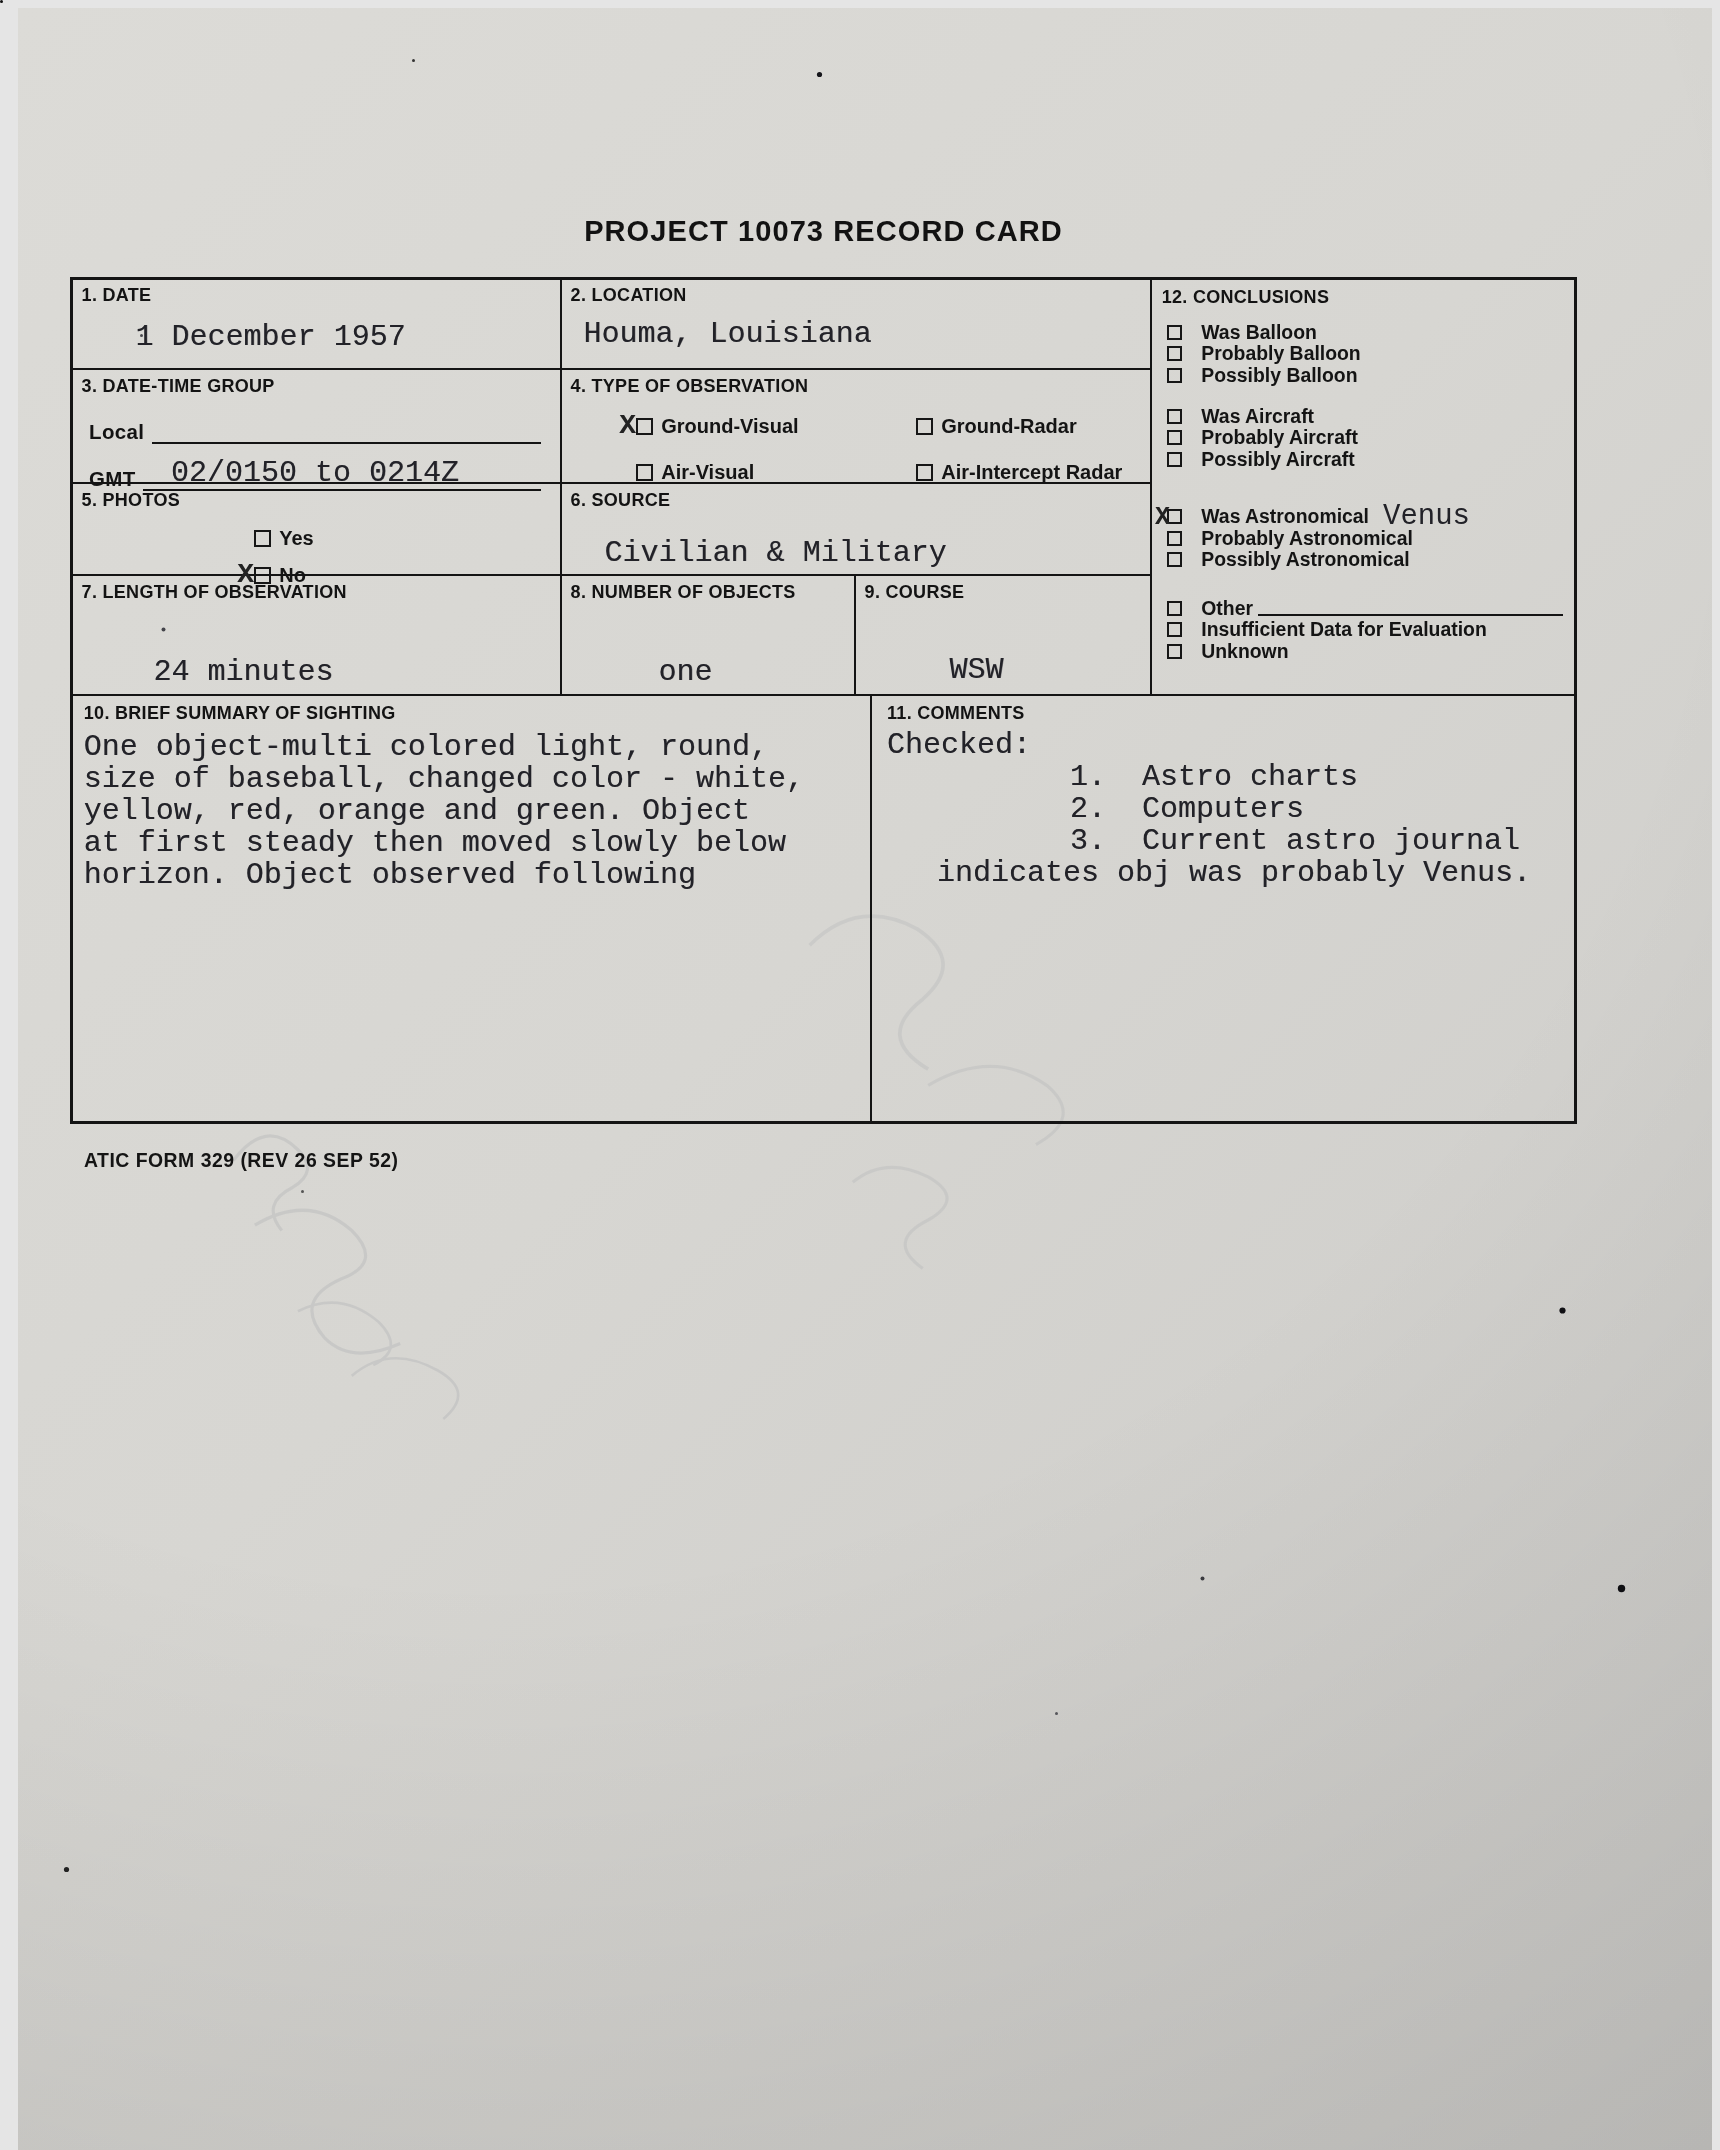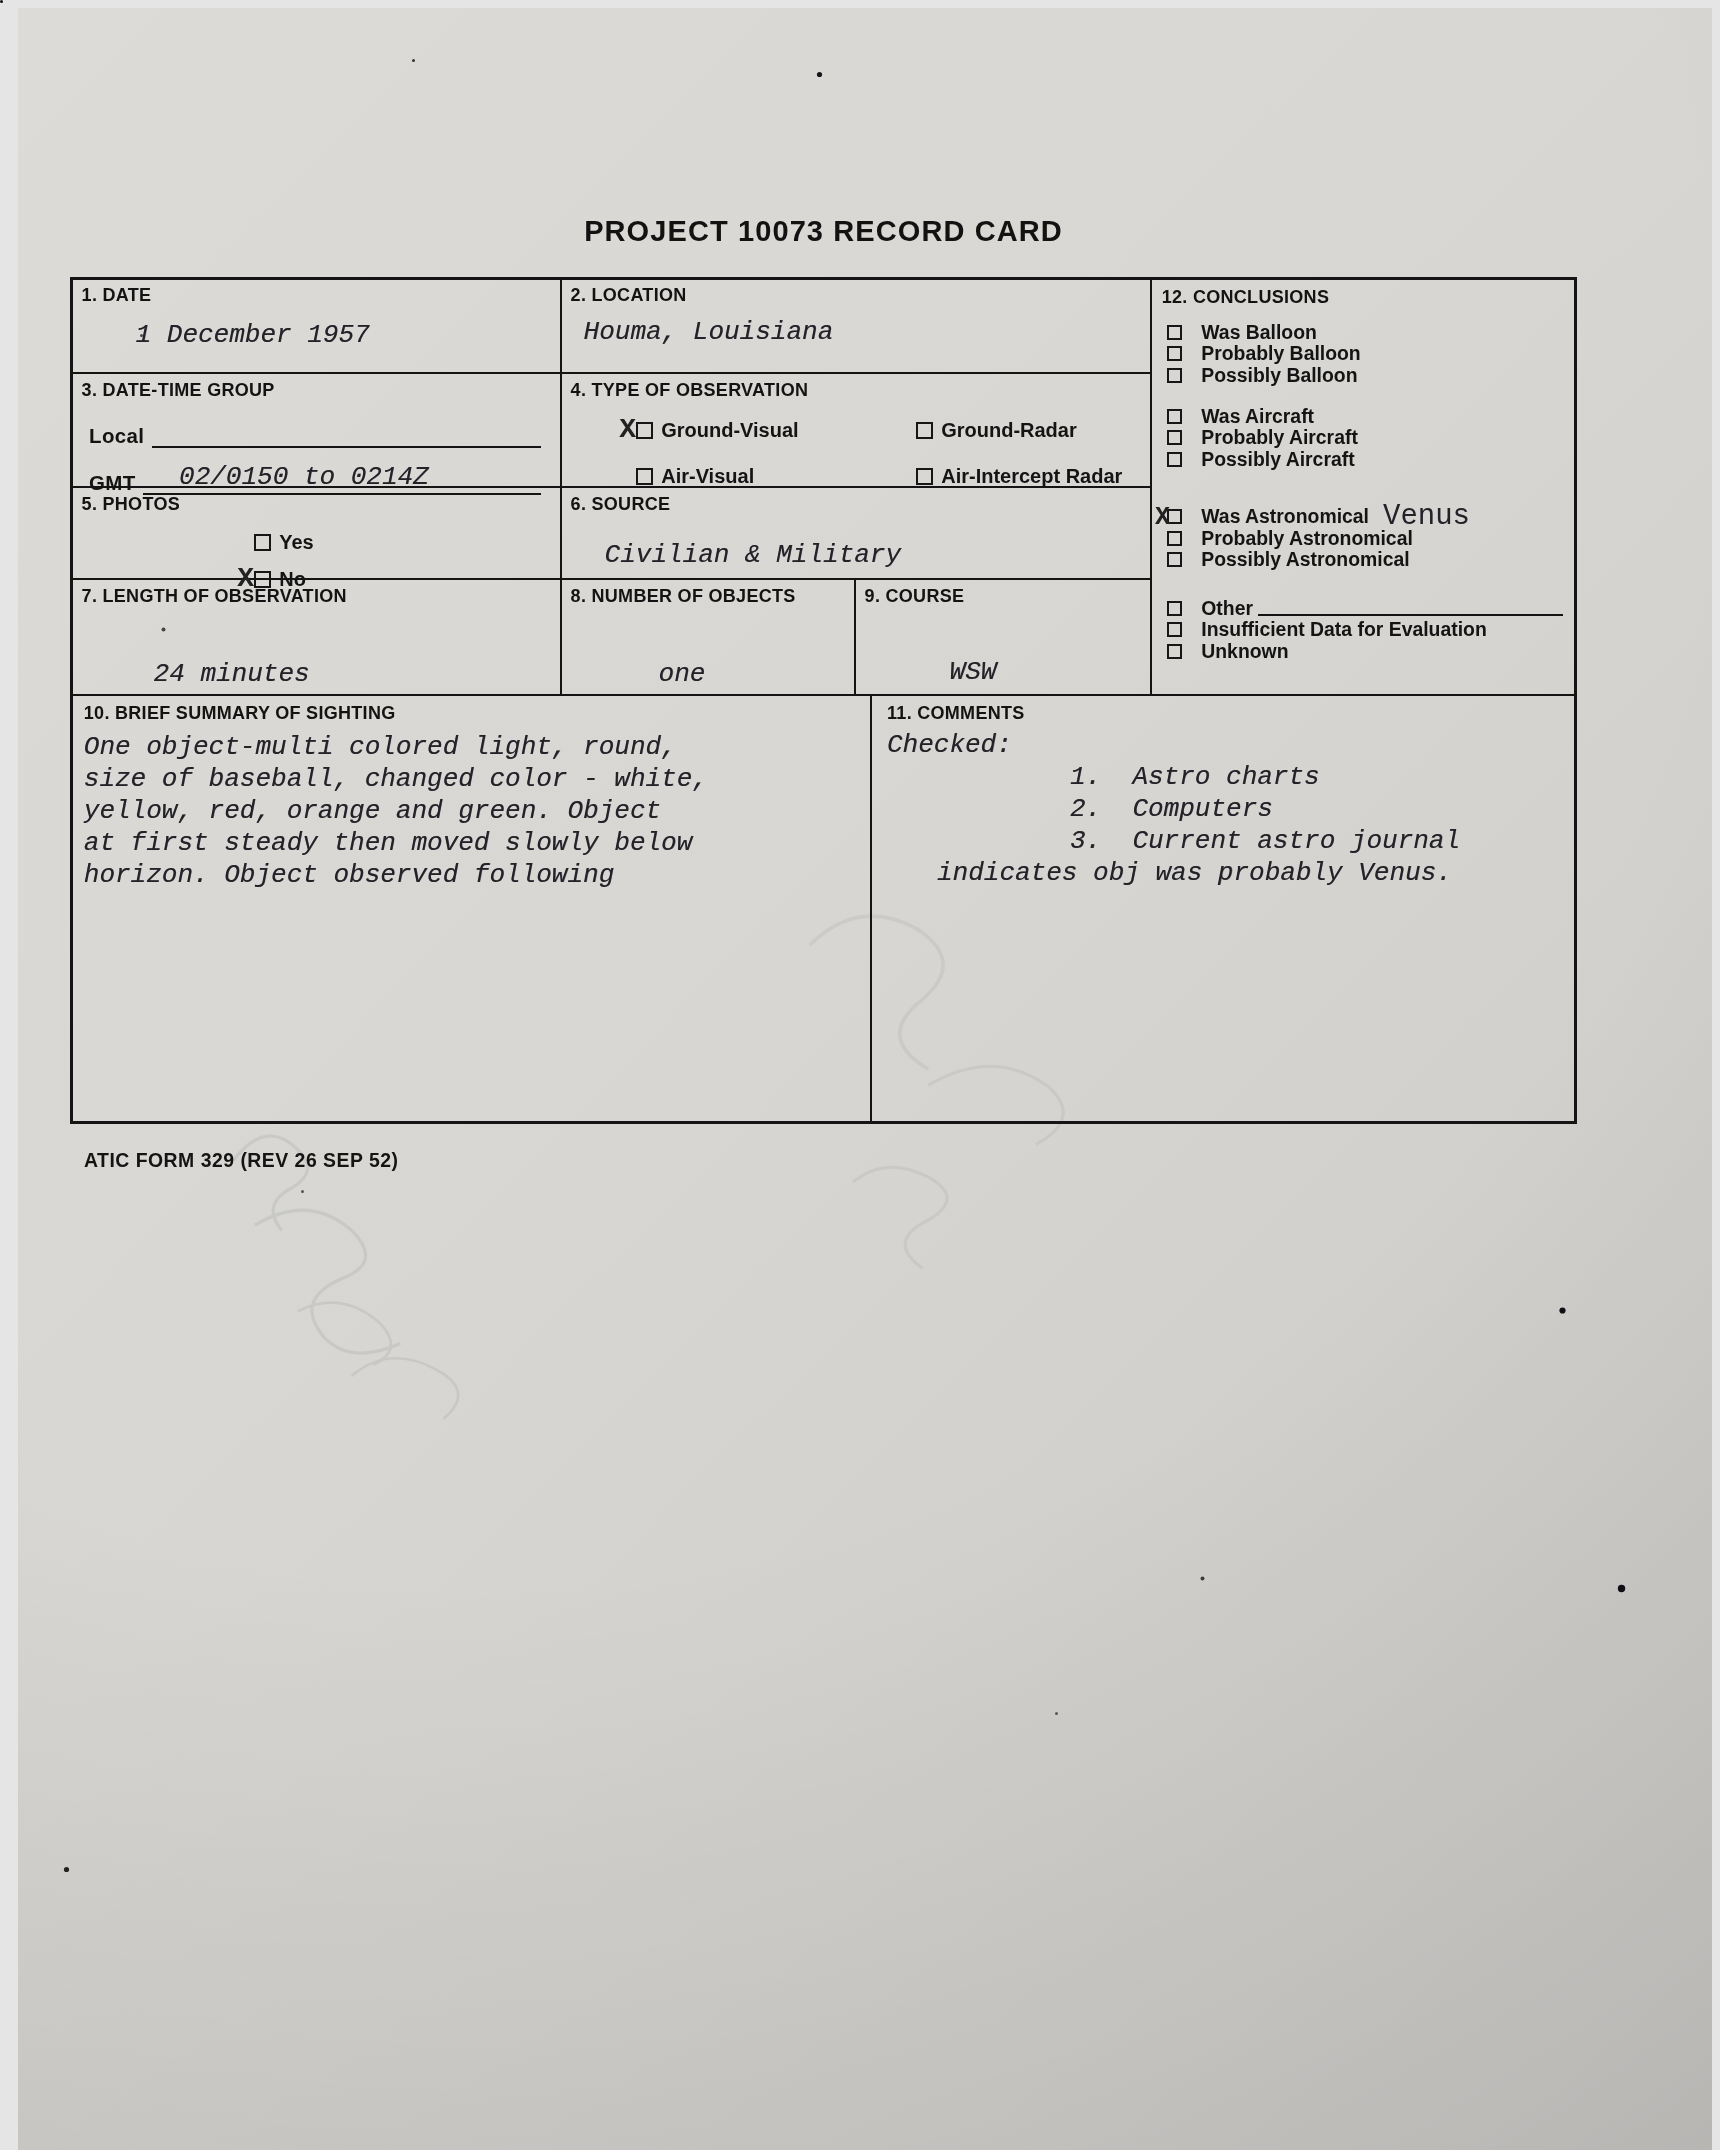--- a/index.html
+++ b/index.html
@@ -18,28 +18,28 @@
   .row{display:flex;box-sizing:border-box;}
   .r1{height:109px;border-bottom:2.7px solid #141414;}
   .r2{height:114px;border-bottom:2.7px solid #141414;}
   .r3{height:92px;border-bottom:2.7px solid #141414;}
   .r4{flex:1;}
   .cell{box-sizing:border-box;padding:5.4px 8.6px;position:relative;}
   .w1{width:489px;flex:none;border-right:2.7px solid #141414;}
   .grow{flex:1;}
   .wn{width:294px;flex:none;border-right:2.7px solid #141414;}
   .flabel{font-size:18px;font-weight:700;color:#131313;letter-spacing:0.3px;}
-  .typed{font-family:"Liberation Mono","DejaVu Sans Mono",monospace;font-size:26px;color:#222228;
-         text-shadow:0.3px 0.3px 0.4px rgba(25,25,30,0.45);white-space:pre;font-style:italic;}
+  .typed{font-family:"Liberation Mono","DejaVu Sans Mono",monospace;font-size:30px;color:#222228;
+         text-shadow:0.3px 0.3px 0.4px rgba(25,25,30,0.45);white-space:pre;}
   .val-date{margin:14px 0 0 54px;}
   .val-location{margin:10.8px 0 0 13px;}
   .dtg-line{display:flex;align-items:flex-end;margin:14px 10.8px 0 7.5px;}
   .dtg-line .flabel{font-size:20.5px;}
   .blank{flex:1;border-bottom:2.7px solid #141414;height:31px;margin-left:7.5px;display:flex;align-items:flex-end;}
-  .blank .typed{margin-left:36px;line-height:31px;}
+  .blank .typed{margin-left:28px;line-height:31px;}
   .opt{position:relative;display:flex;align-items:center;gap:8.6px;}
   .cb{position:relative;width:13px;height:13px;border:2.2px solid #161616;flex:none;background:transparent;}
   .xmark{display:none;position:absolute;left:-18.3px;top:-9.7px;
          font-family:"Liberation Mono","DejaVu Sans Mono",monospace;font-size:28px;font-weight:700;color:#222;}
   .checked .xmark{display:block;}
   .opt .olabel{font-size:20px;font-weight:700;color:#141414;}
   .type-grid{display:grid;grid-template-columns:280px 1fr;row-gap:22.6px;margin:18.3px 0 0 65px;}
   .photos-box{margin:16px 0 0 172px;display:flex;flex-direction:column;gap:14px;}
   .val-source{margin:25px 0 0 34px;}
   .val-length{margin:52px 0 0 72px;}

